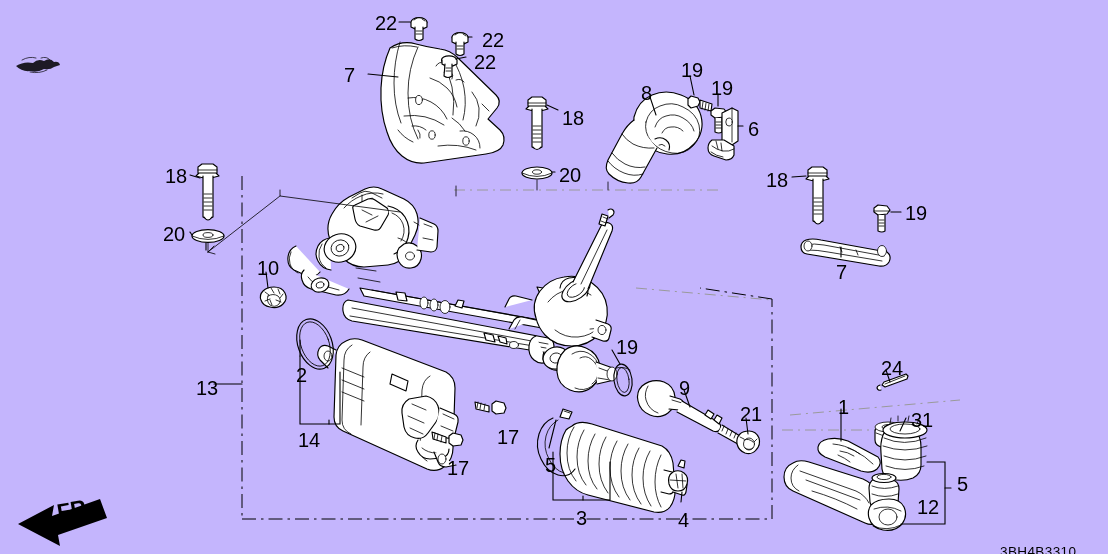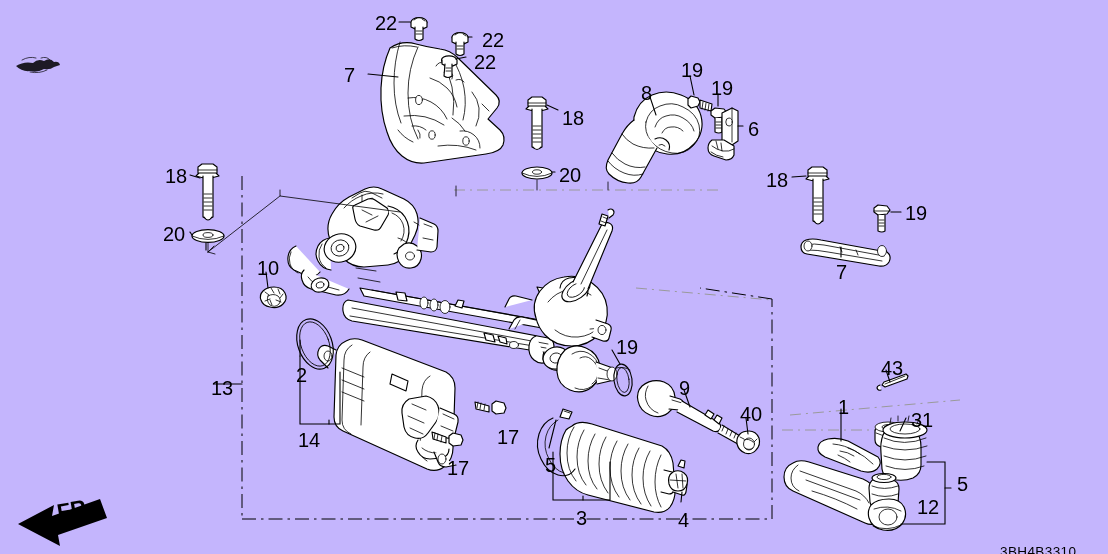--- a/index.html
+++ b/index.html
@@ -489,32 +489,32 @@
   <span class="lbl" style="left:641px;top:83px">8</span>
   <span class="lbl" style="left:748px;top:119px">6</span>
   <span class="lbl" style="left:562px;top:108px">18</span>
   <span class="lbl" style="left:559px;top:165px">20</span>
   <span class="lbl" style="left:165px;top:166px">18</span>
   <span class="lbl" style="left:163px;top:224px">20</span>
   <span class="lbl" style="left:766px;top:170px">18</span>
   <span class="lbl" style="left:905px;top:203px">19</span>
   <span class="lbl" style="left:836px;top:262px">7</span>
   <span class="lbl" style="left:257px;top:258px">10</span>
-  <span class="lbl" style="left:211px;top:378px">13</span>
+  <span class="lbl" style="left:196px;top:378px">13</span>
   <span class="lbl" style="left:296px;top:365px">2</span>
   <span class="lbl" style="left:298px;top:430px">14</span>
   <span class="lbl" style="left:497px;top:427px">17</span>
   <span class="lbl" style="left:447px;top:458px">17</span>
   <span class="lbl" style="left:616px;top:337px">19</span>
   <span class="lbl" style="left:679px;top:378px">9</span>
-  <span class="lbl" style="left:740px;top:404px">40</span>
+  <span class="lbl" style="left:740px;top:404px">21</span>
   <span class="lbl" style="left:545px;top:455px">5</span>
   <span class="lbl" style="left:576px;top:508px">3</span>
   <span class="lbl" style="left:678px;top:510px">4</span>
-  <span class="lbl" style="left:881px;top:358px">43</span>
+  <span class="lbl" style="left:881px;top:358px">24</span>
   <span class="lbl" style="left:911px;top:410px">31</span>
   <span class="lbl" style="left:838px;top:397px">1</span>
   <span class="lbl" style="left:957px;top:474px">5</span>
   <span class="lbl" style="left:917px;top:497px">12</span>
 
   <span class="frtxt" style="left:55px;top:500px;transform:rotate(-10deg);transform-origin:left top;">FR.</span>
 
   <span class="code" style="left:1000px;top:528px">3BH4B3310</span>
 
 </div>

